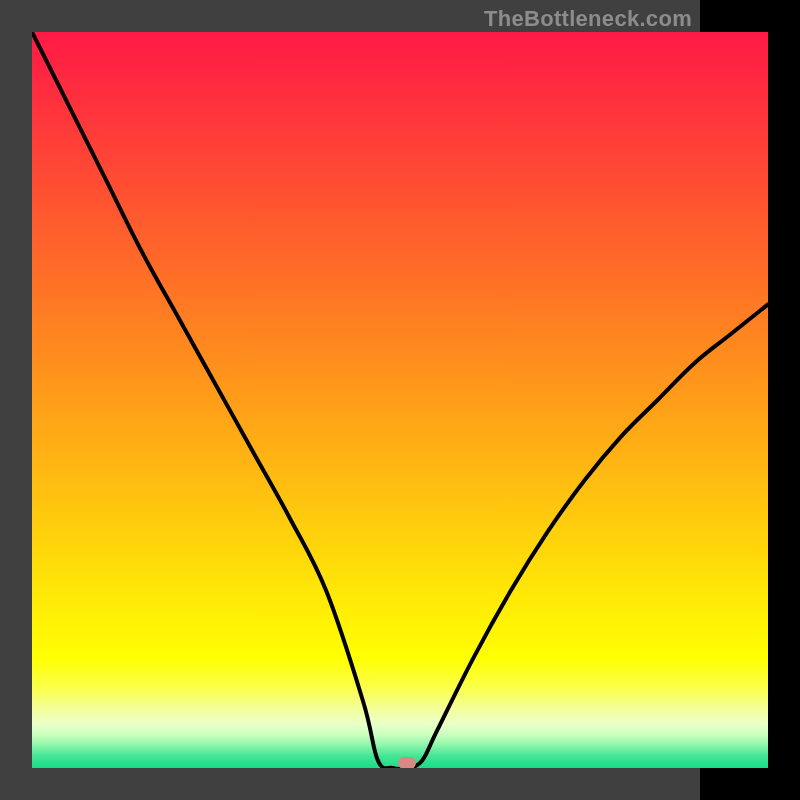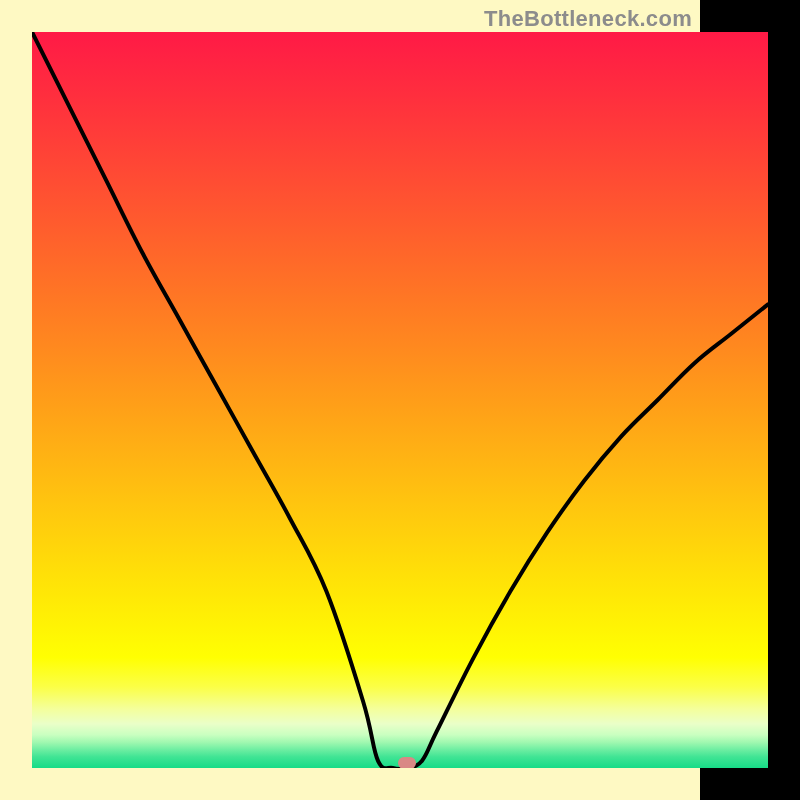--- a/index.html
+++ b/index.html
@@ -7,21 +7,21 @@
     padding: 0;
     width: 800px;
     height: 800px;
     background: #000;
     overflow: hidden;
   }
   .frame {
     position: relative;
     width: 700px;
     height: 800px;
-    background: #fef9c3;
+    background: #404040;
   }
   .plot-area {
     position: absolute;
     left: 32px;
     top: 32px;
     width: 736px;
     height: 736px;
     overflow: hidden;
   }
   .gradient-bg {

